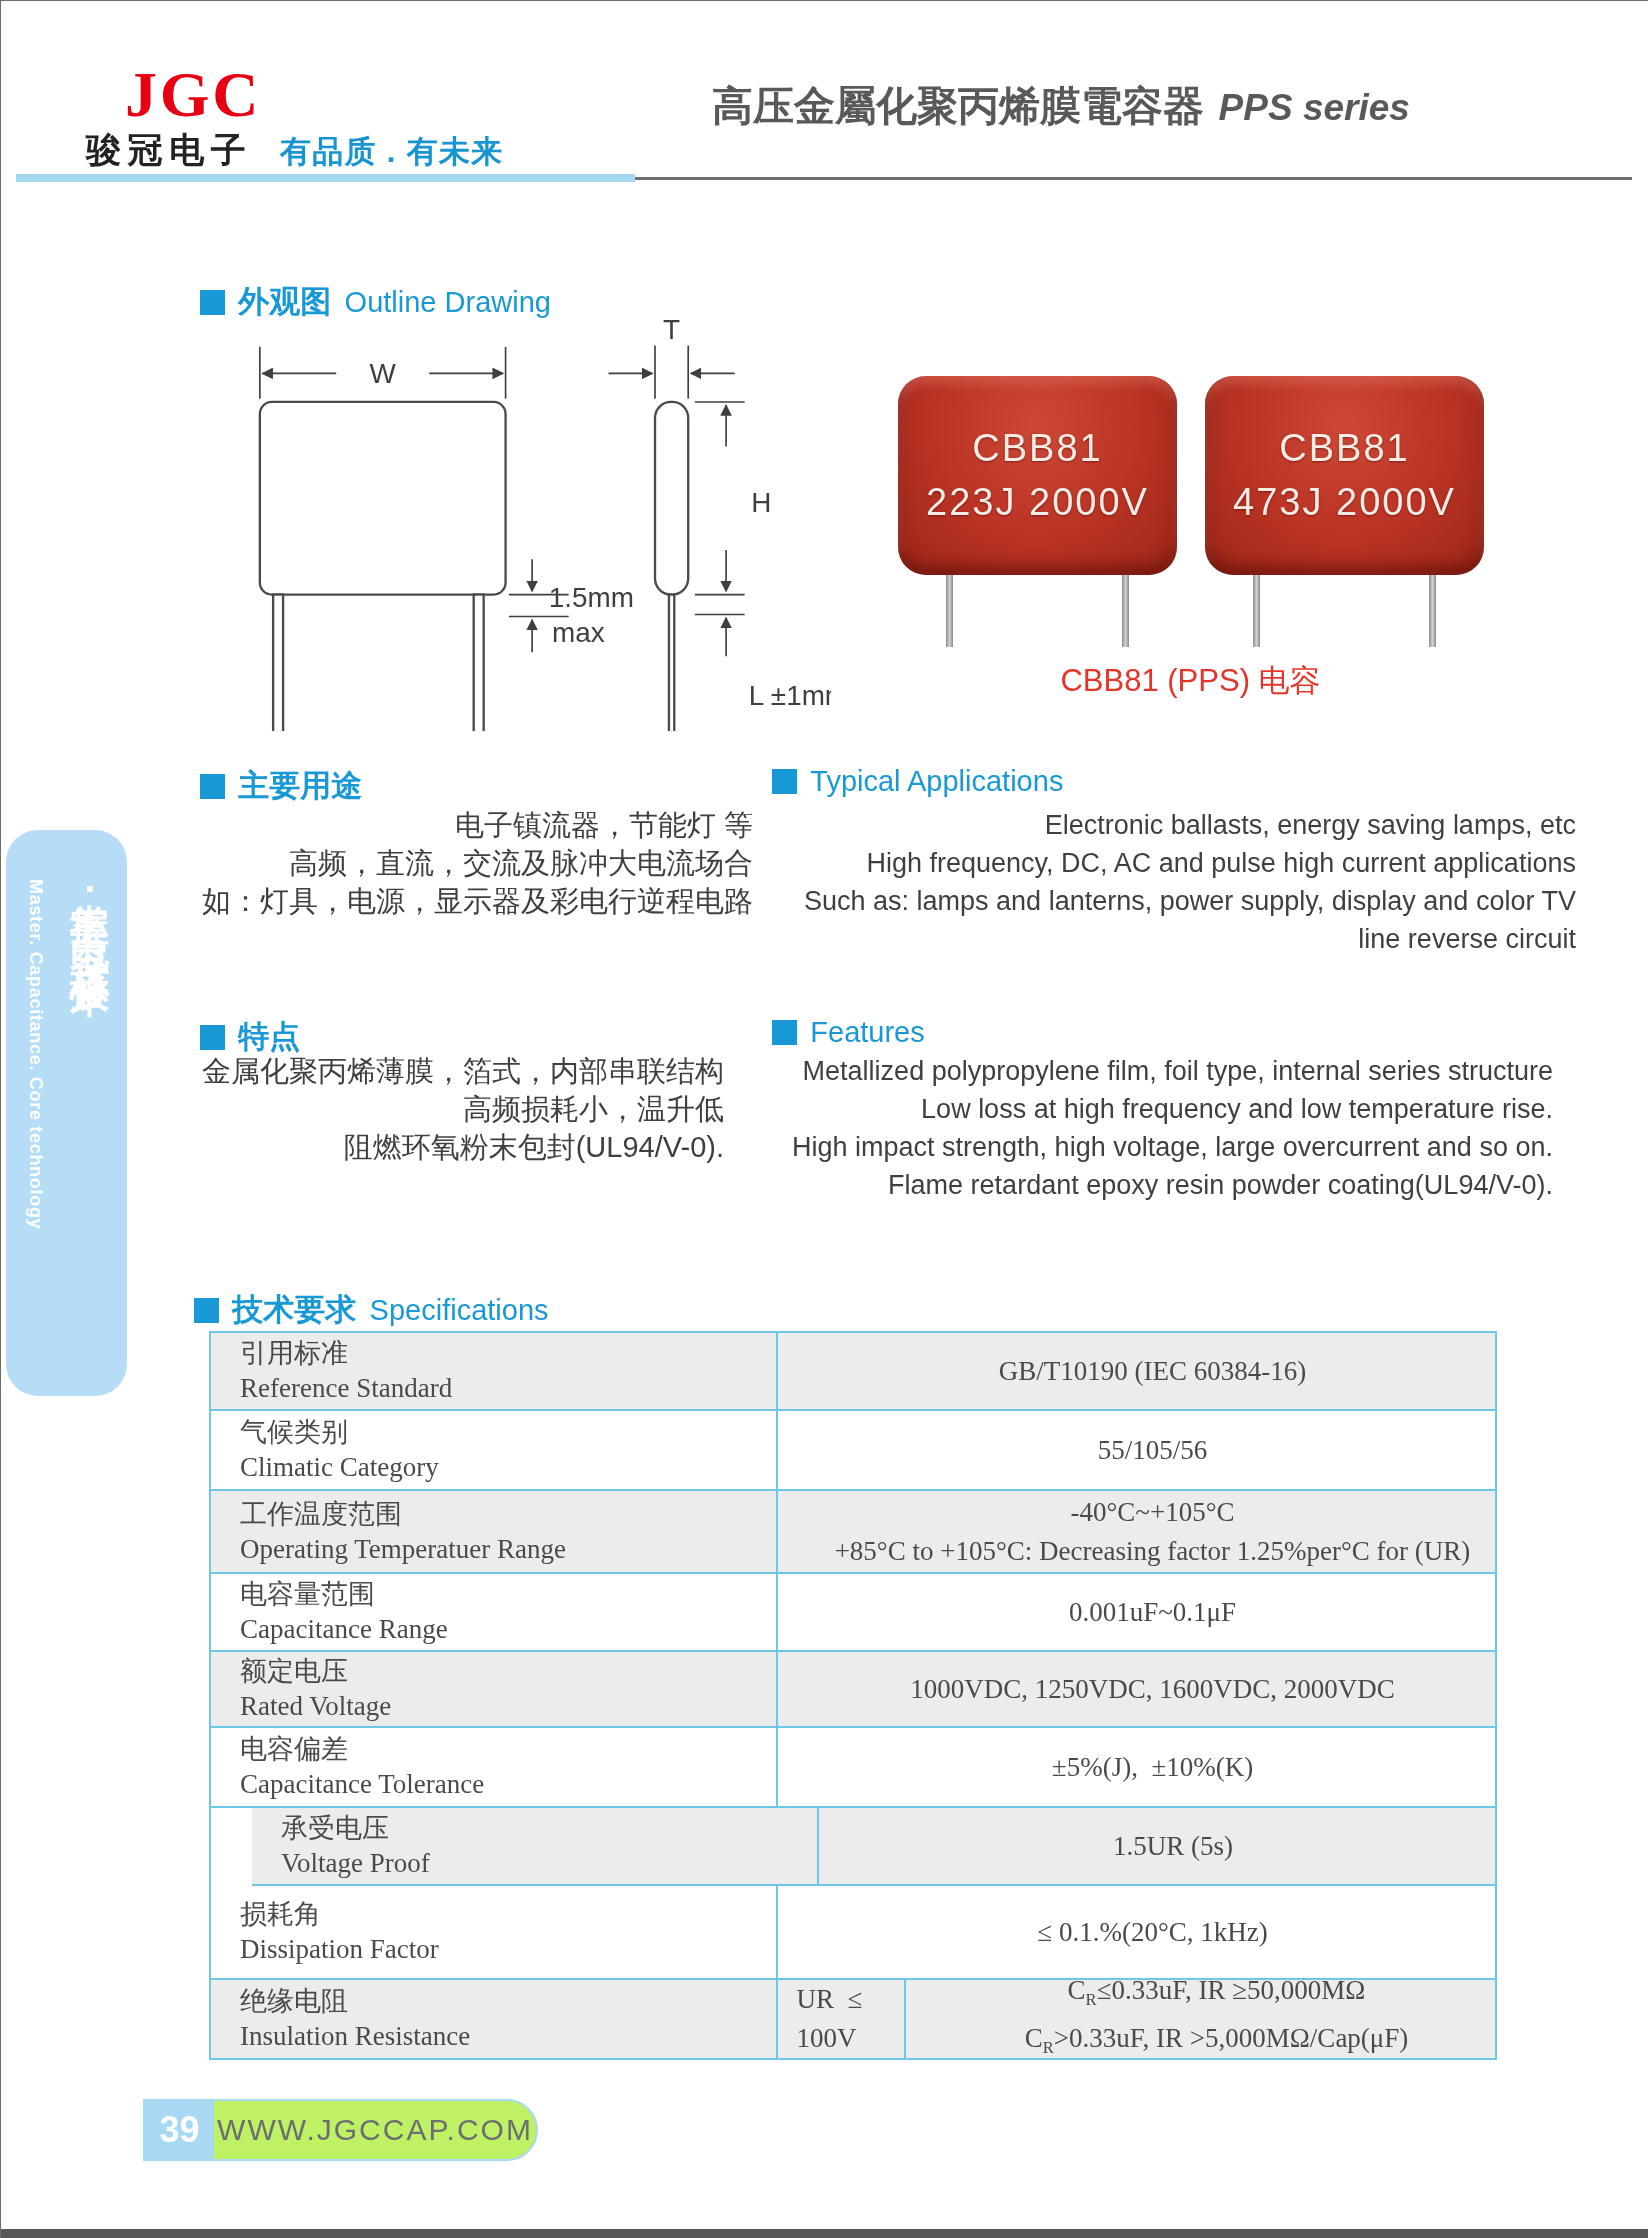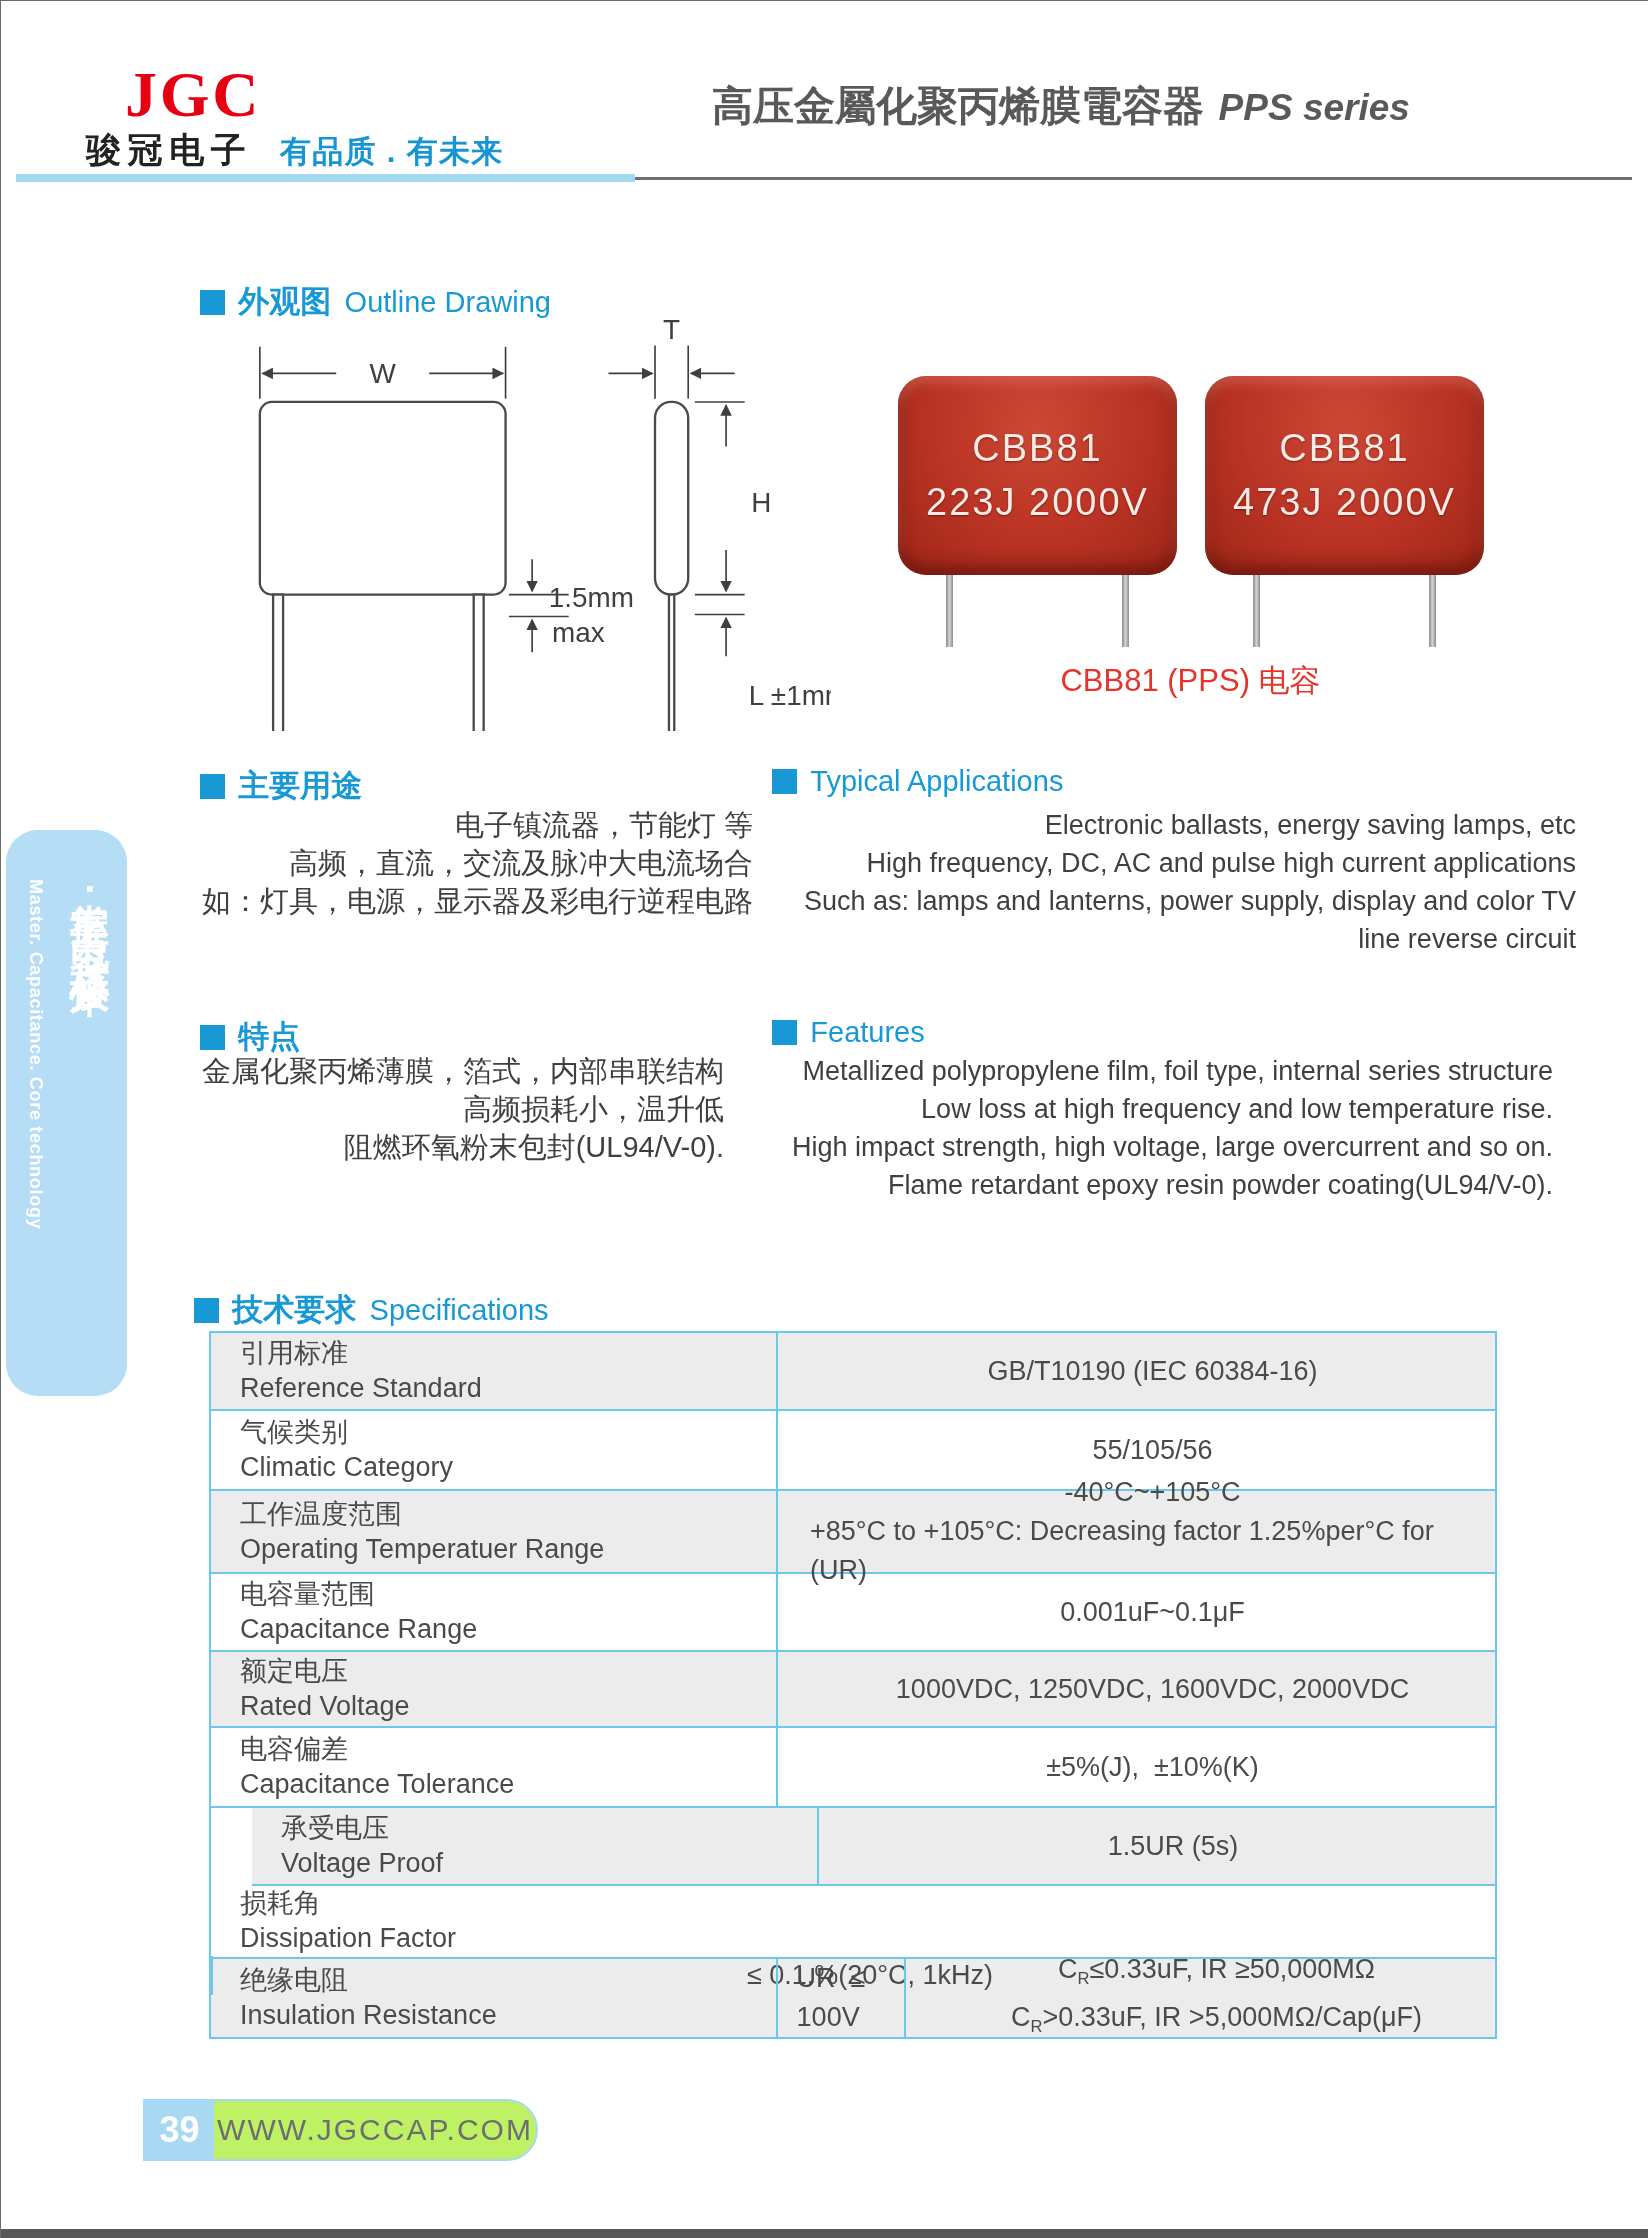--- a/index.html
+++ b/index.html
@@ -45,21 +45,21 @@
     background:radial-gradient(ellipse at 50% 25%, #cc4835 0%, #bb3425 50%, #9c2617 100%);
     display:flex;flex-direction:column;align-items:center;justify-content:center;gap:10.6px;
     box-shadow:inset 0 -9.3px 14.6px rgba(80,10,5,.55), inset 0 6.6px 12px rgba(255,160,140,.35);}
   .cap-line{color:#f6ece6;font-size:38px;letter-spacing:2px;white-space:nowrap;text-shadow:0 1.3px 2px rgba(90,10,5,.6);}
   .cap-leg{position:absolute;top:197px;width:6.6px;height:74px;
     background:linear-gradient(to right,#8b8b8b,#d2d2d2 50%,#8b8b8b);}
   .cap-leg.l{left:48px;} .cap-leg.r{right:48px;}
   .cap-caption{position:absolute;left:987px;top:659px;width:405px;text-align:center;
     font-size:31px;color:#e5352b;white-space:nowrap;}
   
-  .spec-table{position:absolute;left:208px;top:1330px;width:1288px;border:2px solid #6ec6e9;box-sizing:border-box;}
+  .spec-table{position:absolute;left:208px;top:1330px;width:1288px;border:2px solid #6ec6e9;box-sizing:border-box;font-family:Liberation Serif, serif;}
   .srow{display:flex;border-bottom:2.7px solid #6ec6e9;box-sizing:border-box;}
   .srow:last-child{border-bottom:none;}
   .gray{background:#ececec;} .white{background:#ffffff;}
   .cell{box-sizing:border-box;display:flex;flex-direction:column;justify-content:center;}
   .cell-label{width:565px;padding-left:29px;}
   .cell-val{flex:1;border-left:2.7px solid #6ec6e9;padding-left:32px;align-items:center;}
   .cell-cond{width:128px;border-left:2.7px solid #6ec6e9;padding-left:18.6px;}
   .lbl{font-size:27px;color:#4a4a4a;line-height:35px;white-space:nowrap;}
   .val{font-size:27px;color:#4a4a4a;line-height:39px;white-space:pre-wrap;}
   .val sub{font-size:16.6px;}
@@ -282,21 +282,21 @@
     <div class="srow gray" style="height:78px;margin-left:41px;">
       <div class="cell cell-label">
         <div class="lbl">承受电压</div>
         <div class="lbl">Voltage Proof</div>
       </div>
       <div class="cell cell-val">
         <div class="val">1.5UR (5s)</div>
       </div>
     </div>
 
-    <div class="srow white" style="height:73px;flex-direction:column;">
+    <div class="srow white" style="height:94px;">
       <div class="cell cell-label">
         <div class="lbl">损耗角</div>
         <div class="lbl">Dissipation Factor</div>
       </div>
       <div class="cell cell-val">
         <div class="val">≤ 0.1.%(20°C, 1kHz)</div>
       </div>
     </div>
 
     <div class="srow gray" style="height:78px;">

